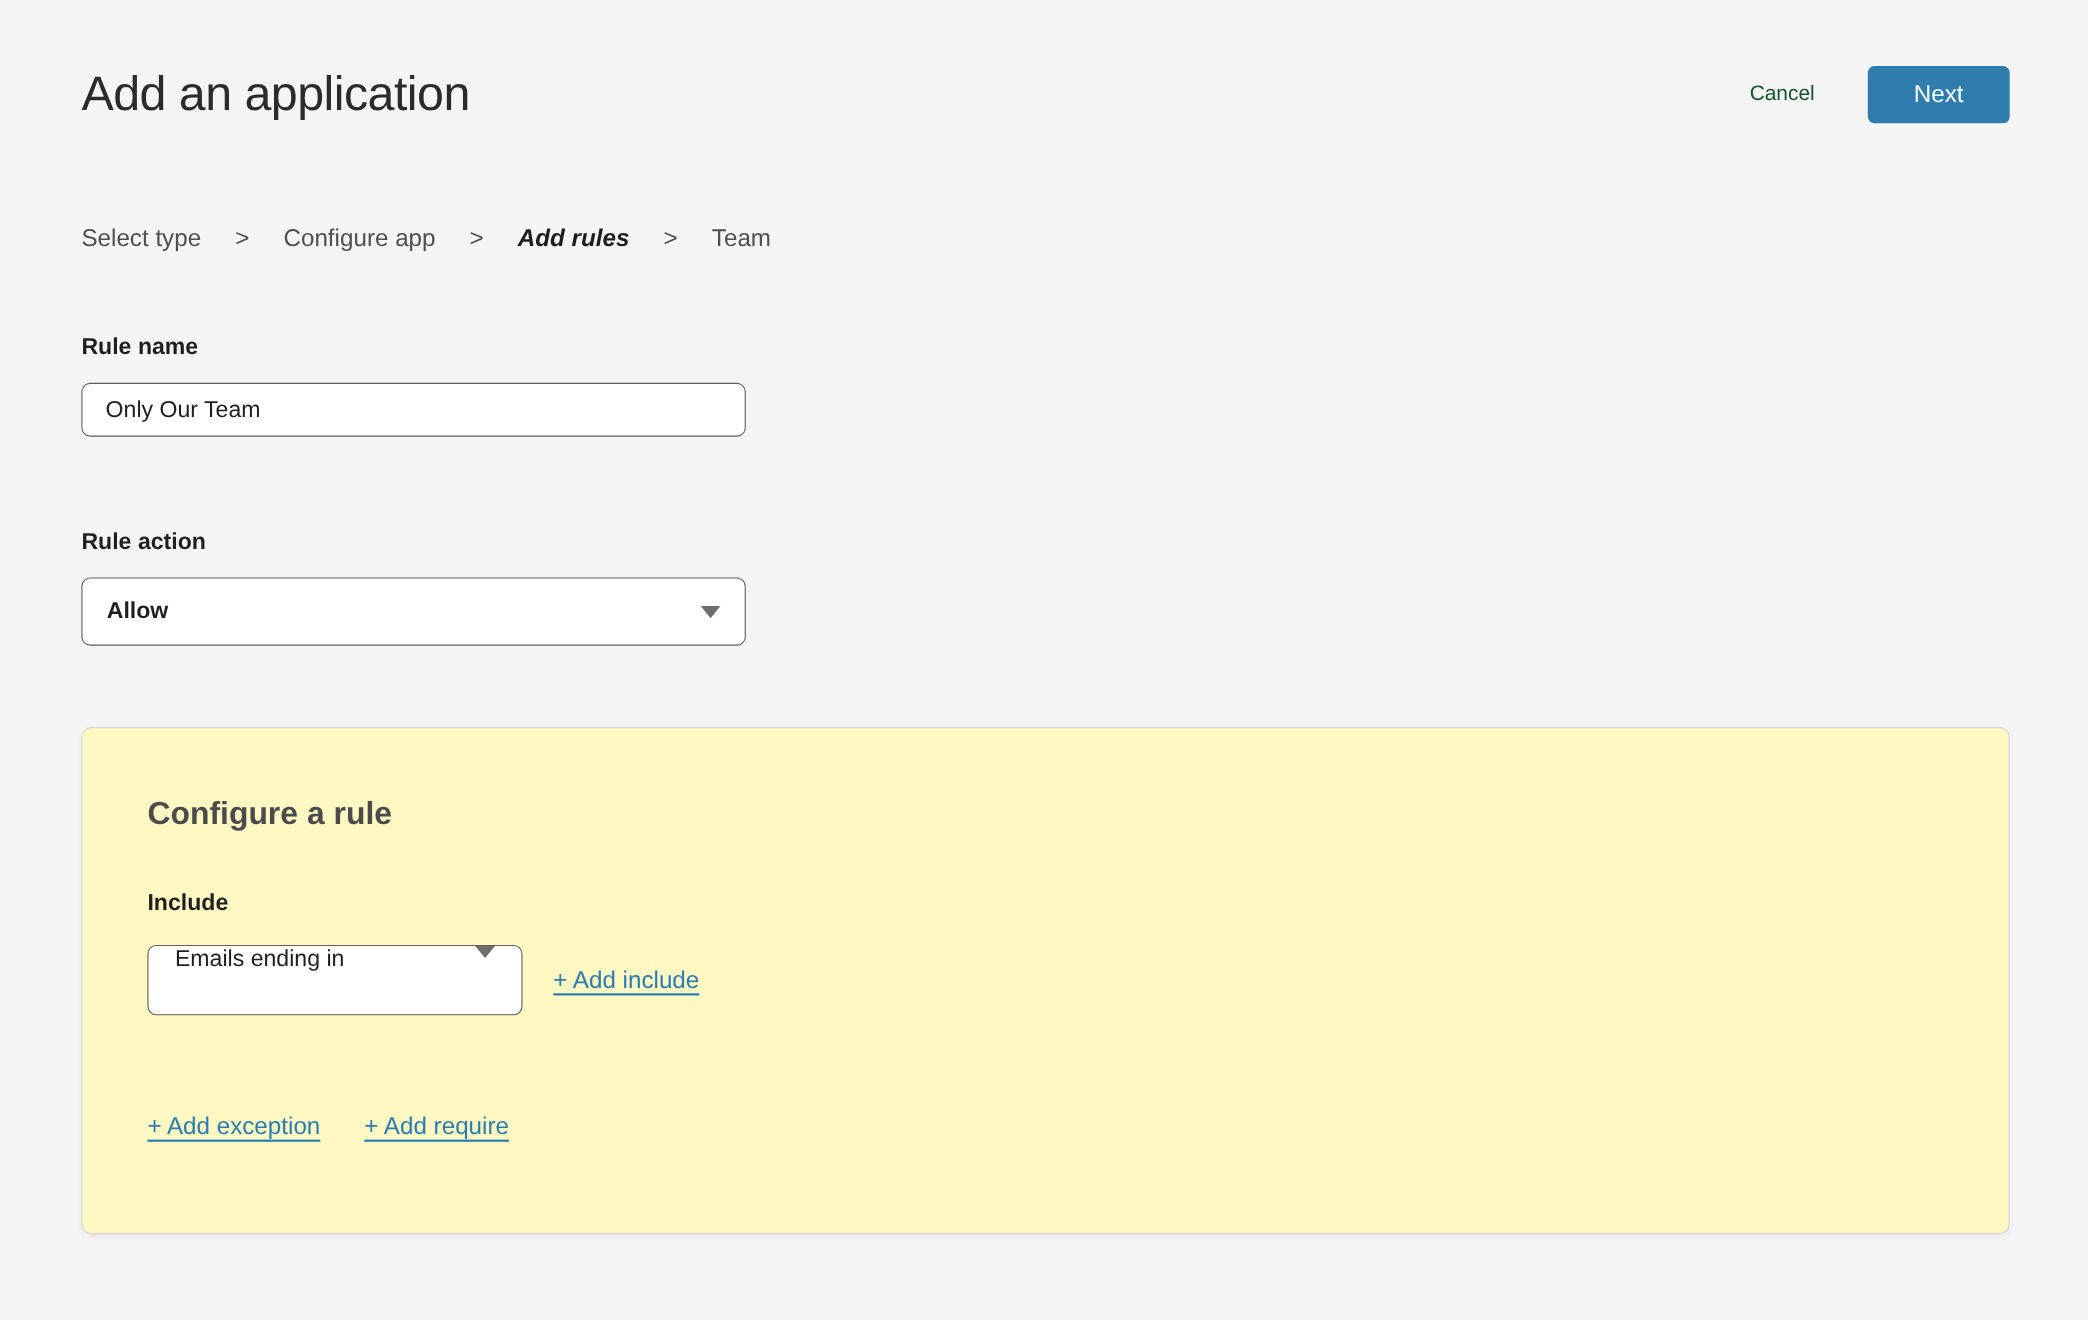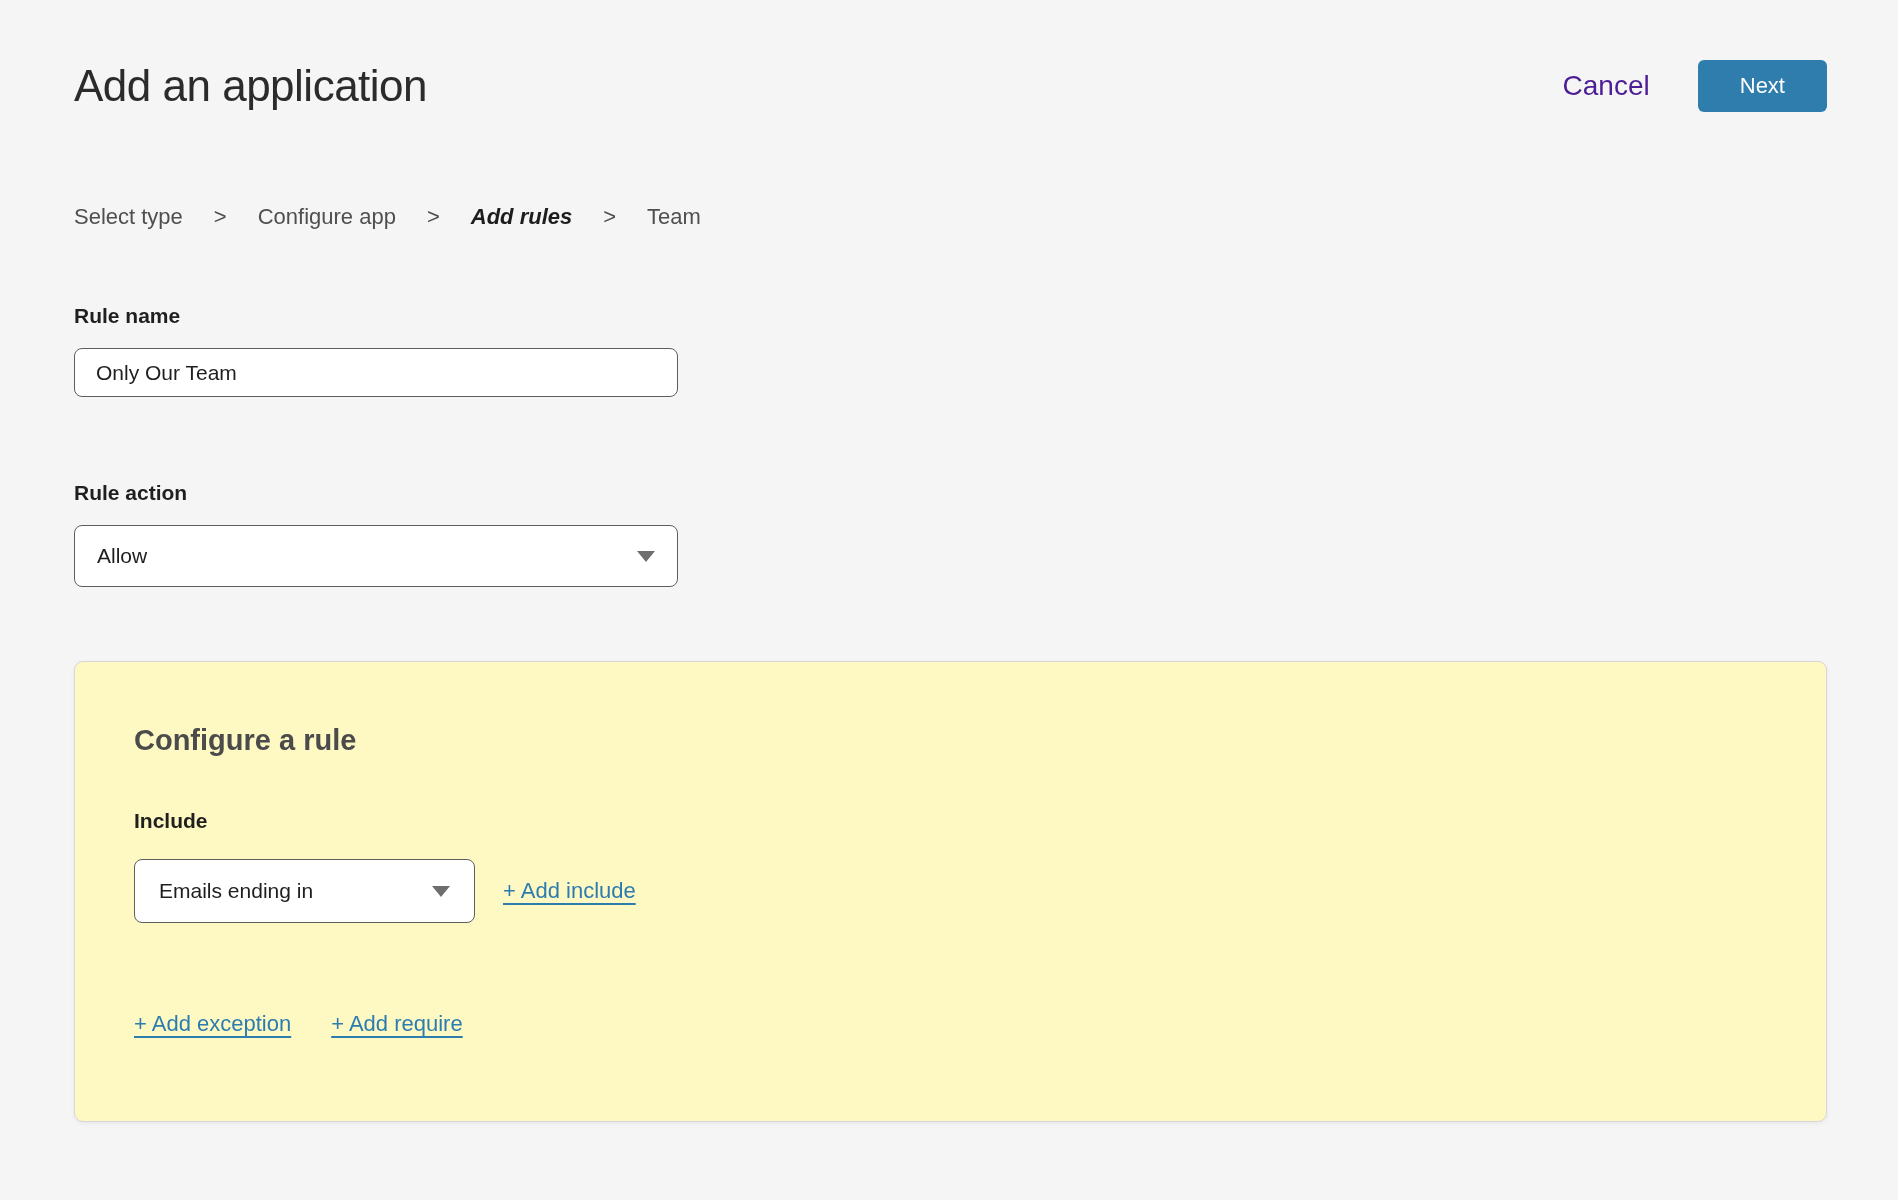--- a/index.html
+++ b/index.html
@@ -28,22 +28,22 @@
     font-weight: 400;
     letter-spacing: -0.5px;
     color: #2b2b2b;
   }
   .header-actions {
     display: flex;
     align-items: center;
     gap: 48px;
   }
   .cancel-link {
-    font-size: 28px;
-    color: #4c1d95;
+    font-size: 19px;
+    color: #14532d;
     cursor: pointer;
     text-decoration: none;
   }
   .next-button {
     background: #2f7dad;
     color: #ffffff;
     border: none;
     border-radius: 6px;
     font-family: "Liberation Sans", sans-serif;
     font-size: 22px;
@@ -97,20 +97,21 @@
     height: 62px;
     border: 1px solid #5e5e5e;
     border-radius: 8px;
     background: #ffffff;
     display: flex;
     align-items: center;
     justify-content: space-between;
     padding: 0 22px;
     font-size: 21px;
     cursor: pointer;
+    font-weight: bold;
   }
   .caret-down {
     width: 0; height: 0;
     border-left: 9px solid transparent;
     border-right: 9px solid transparent;
     border-top: 11px solid #6e6e6e;
   }
 
   
   .rule-card {
@@ -133,21 +134,20 @@
     display: flex;
     align-items: center;
   }
   .criteria-select {
     width: 341px;
     height: 64px;
     border: 1px solid #5e5e5e;
     border-radius: 8px;
     background: #ffffff;
     display: flex;
-    align-items: center;
     justify-content: space-between;
     padding: 0 24px;
     font-size: 21px;
     cursor: pointer;
     flex: none;
   }
   .tag-input {
     margin-left: 20px;
     width: 717px;
     height: 64px;

